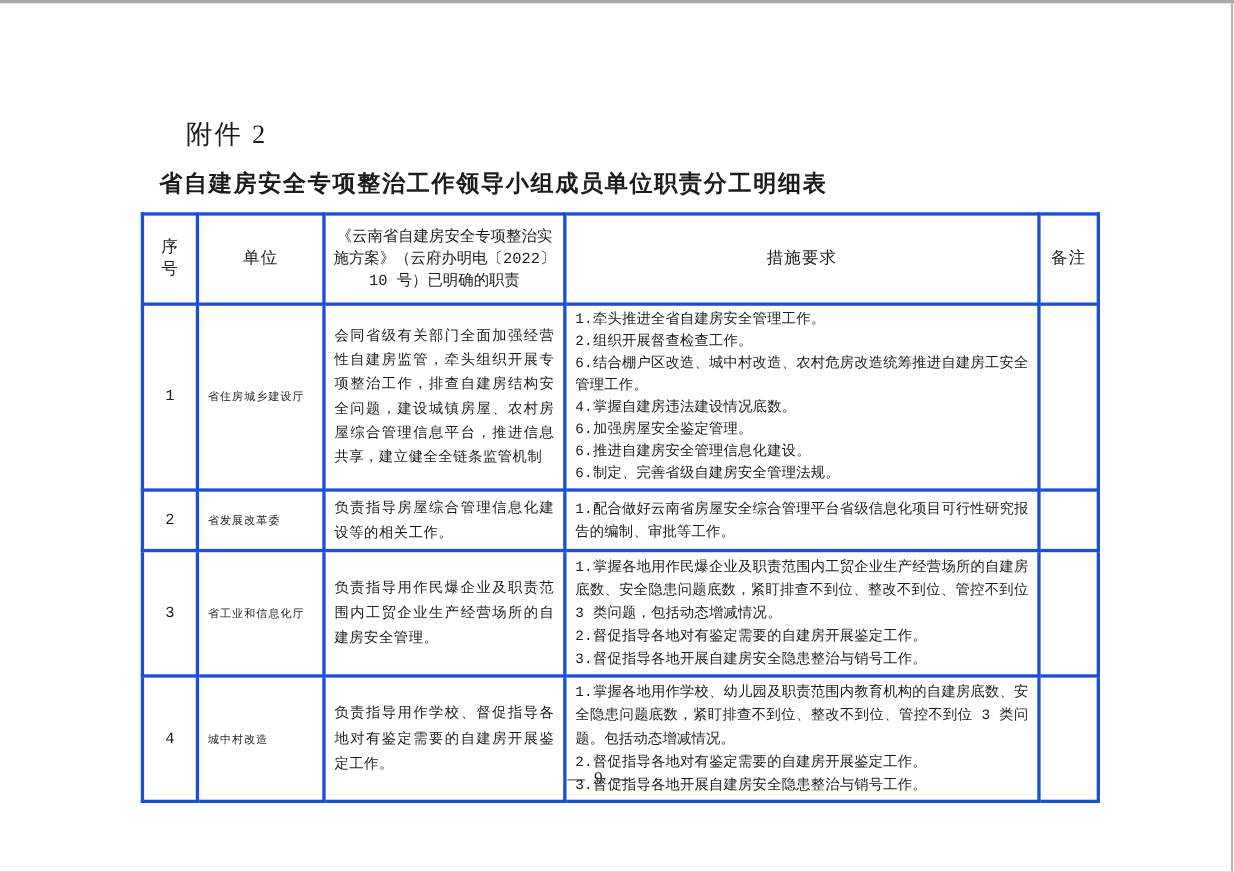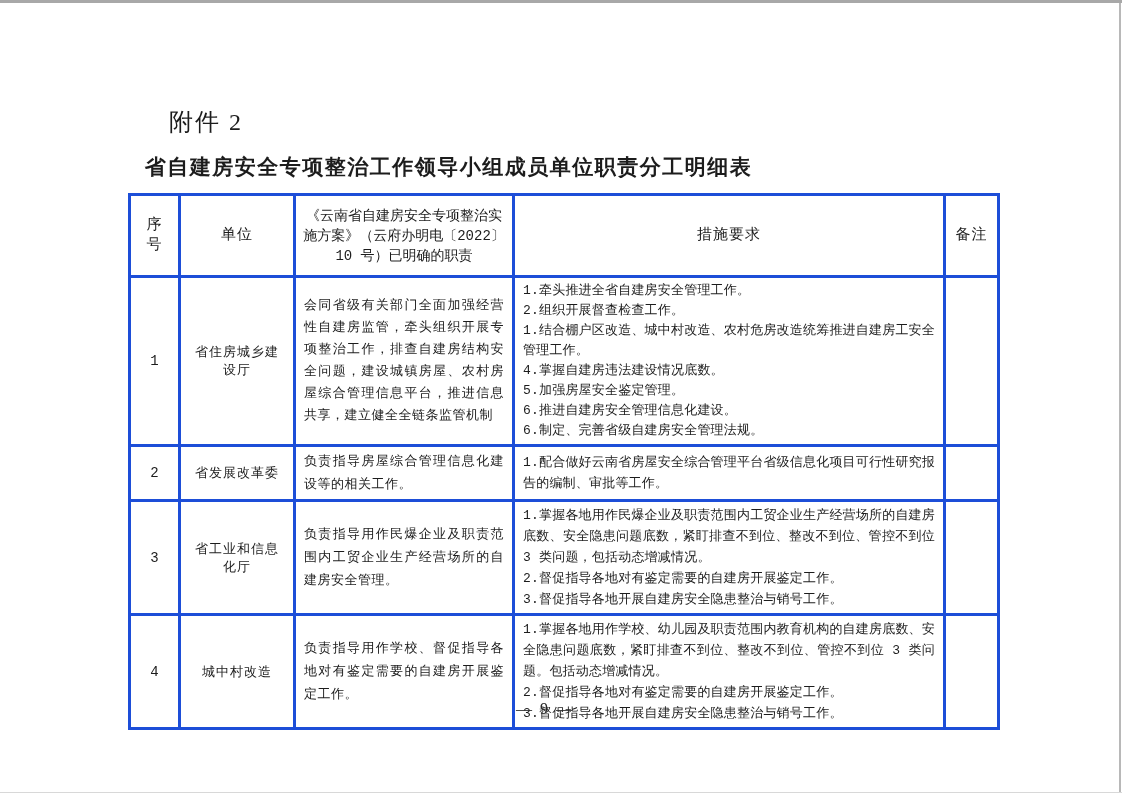--- a/index.html
+++ b/index.html
@@ -46,21 +46,21 @@
   tr.hdr{height:82px;}
   tr.hdr th{font-size:15px;text-align:center;letter-spacing:1px;line-height:20px;}
   tr.hdr th.duty-hdr{font-size:14px;letter-spacing:0;padding:3px 6px;}
 
   tr.r1{height:143px;}
   tr.r2{height:44px;}
   tr.r3{height:108px;}
   tr.r4{height:98px;}
 
   td.idx{text-align:center;font-size:14px;}
-  td.unit{text-align:center;font-size:13px;letter-spacing:1px;padding:3px 4px;margin-left:36px;}
+  td.unit{text-align:left;font-size:10px;letter-spacing:1px;padding:3px 4px;margin-left:36px;}
   td.duty{font-size:13px;line-height:23px;text-align:justify;letter-spacing:0.5px;padding:4px 10px;}
   tr.r1 td.duty{line-height:22px;}
   td.measures{font-size:13px;padding:2px 8px;margin-left:36px;}
   td.measures .mline{line-height:20px;text-align:justify;letter-spacing:0.2px;}
   tr.r2 td.measures .mline, tr.r3 td.measures .mline, tr.r4 td.measures .mline{line-height:21px;}
   td.remark{font-size:13px;}
 
   .page-number{
     position:absolute;left:0;top:700px;width:1090px;
     text-align:center;font-size:16px;color:#2a2a2a;letter-spacing:2px;
@@ -93,23 +93,23 @@
       <th>备注</th>
     </tr>
 
     <tr class="r1">
       <td class="idx">1</td>
       <td class="unit">省住房城乡建设厅</td>
       <td class="duty">会同省级有关部门全面加强经营性自建房监管，牵头组织开展专项整治工作，排查自建房结构安全问题，建设城镇房屋、农村房屋综合管理信息平台，推进信息共享，建立健全全链条监管机制</td>
       <td class="measures">
         <div class="mline">1.牵头推进全省自建房安全管理工作。</div>
         <div class="mline">2.组织开展督查检查工作。</div>
-        <div class="mline">1.结合棚户区改造、城中村改造、农村危房改造统筹推进自建房工安全管理工作。</div>
+        <div class="mline">6.结合棚户区改造、城中村改造、农村危房改造统筹推进自建房工安全管理工作。</div>
         <div class="mline">4.掌握自建房违法建设情况底数。</div>
-        <div class="mline">5.加强房屋安全鉴定管理。</div>
+        <div class="mline">6.加强房屋安全鉴定管理。</div>
         <div class="mline">6.推进自建房安全管理信息化建设。</div>
         <div class="mline">6.制定、完善省级自建房安全管理法规。</div>
       </td>
       <td class="remark"></td>
     </tr>
 
     <tr class="r2">
       <td class="idx">2</td>
       <td class="unit">省发展改革委</td>
       <td class="duty">负责指导房屋综合管理信息化建设等的相关工作。</td>

